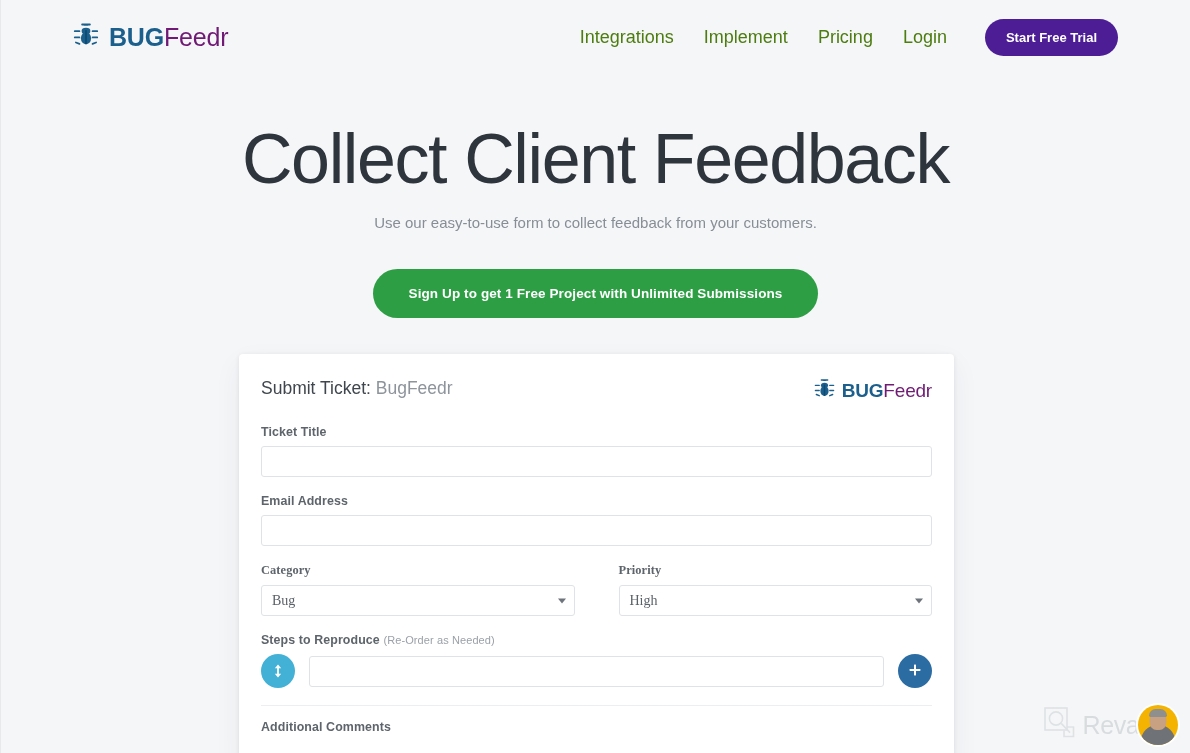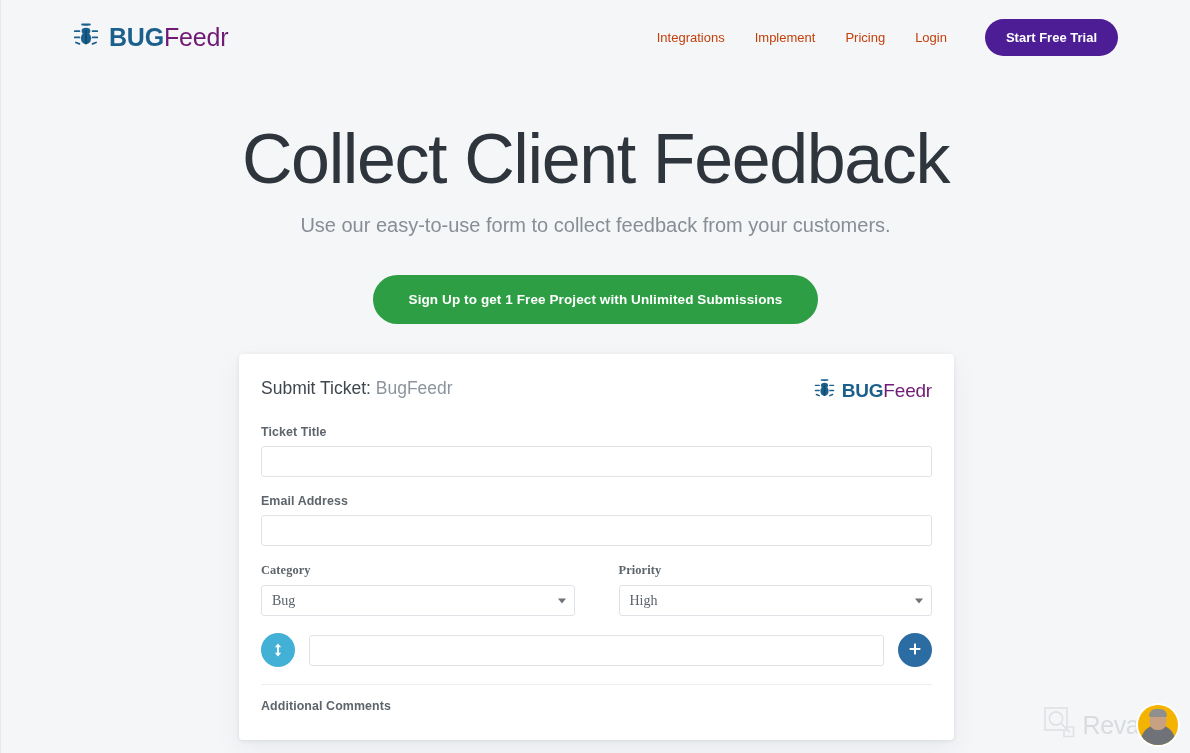--- a/index.html
+++ b/index.html
@@ -45,22 +45,22 @@
   .brand-text .b1 { color: #1b5f8c; font-weight: 700; }
   .brand-text .b2 { color: #701a75; font-weight: 400; }
 
   .site-nav {
     display: flex;
     align-items: center;
     gap: 30px;
   }
 
   .nav-link {
-    font-size: 13px;
-    color: #c2410c;
+    font-size: 18px;
+    color: #4d7c0f;
     text-decoration: none;
     white-space: nowrap;
   }
 
   .trial-btn {
     background: #4c1d95;
     color: #ffffff;
     font-size: 13px;
     font-weight: 700;
     border: none;
@@ -78,21 +78,21 @@
   .hero-title {
     font-size: 70px;
     font-weight: 400;
     color: #2f353d;
     letter-spacing: -1.4px;
     line-height: 1.08;
   }
 
   .hero-sub {
     margin-top: 16px;
-    font-size: 20px;
+    font-size: 15px;
     color: #878e96;
     font-weight: 400;
   }
 
   .cta-wrap { margin-top: 38px; }
 
   .cta-btn {
     display: inline-block;
     background: #2e9e45;
     color: #ffffff;
@@ -406,20 +406,24 @@
     <div class="col">
       <label class="field-label">Priority</label>
       <div class="select-wrap">
         <div class="select-box">High</div>
         <span class="select-caret"></span>
       </div>
     </div>
   </div>
 
   <div class="field">
+    <label class="field-label">
+      <span>Steps to Reproduce</span>
+      <span class="hint">(Re-Order as Needed)</span>
+    </label>
     <div class="steps-row">
       <span class="drag-handle">
         <svg width="12" height="16" viewBox="0 0 12 16" aria-hidden="true">
           <g fill="#ffffff">
             <polygon points="6,1.5 9.2,5.2 2.8,5.2"></polygon>
             <rect x="5.1" y="5" width="1.8" height="6"></rect>
             <polygon points="6,14.5 9.2,10.8 2.8,10.8"></polygon>
           </g>
         </svg>
       </span>

